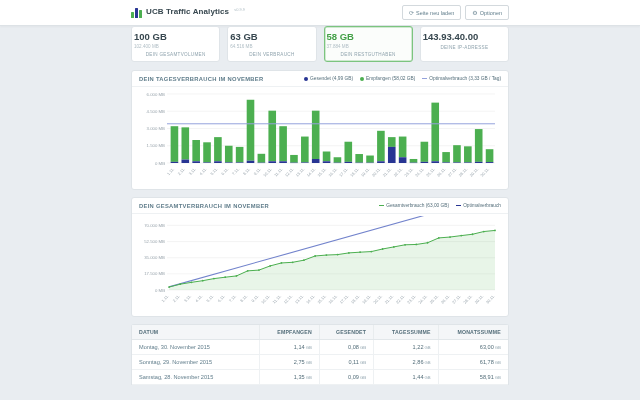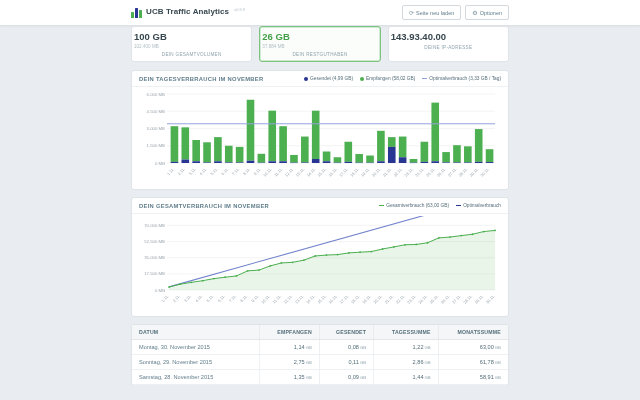--- a/index.html
+++ b/index.html
@@ -89,23 +89,30 @@
 
 
   <div class="cards">
     <div class="card">
       <div class="card-valueline">
         <span class="card-value">100 GB</span>
         <span class="card-sub">102.400 MB</span>
       </div>
       <div class="card-label">DEIN GESAMTVOLUMEN</div>
     </div>
+    <div class="card">
+      <div class="card-valueline">
+        <span class="card-value">63 GB</span>
+        <span class="card-sub">64.516 MB</span>
+      </div>
+      <div class="card-label">DEIN VERBRAUCH</div>
+    </div>
     <div class="card highlight">
       <div class="card-valueline">
-        <span class="card-value">26 GB</span>
+        <span class="card-value">58 GB</span>
         <span class="card-sub">37.884 MB</span>
       </div>
       <div class="card-label">DEIN RESTGUTHABEN</div>
     </div>
     <div class="card">
       <div class="card-valueline">
         <span class="card-value">143.93.40.00</span>
       </div>
       <div class="card-label">DEINE IP-ADRESSE</div>
     </div>

